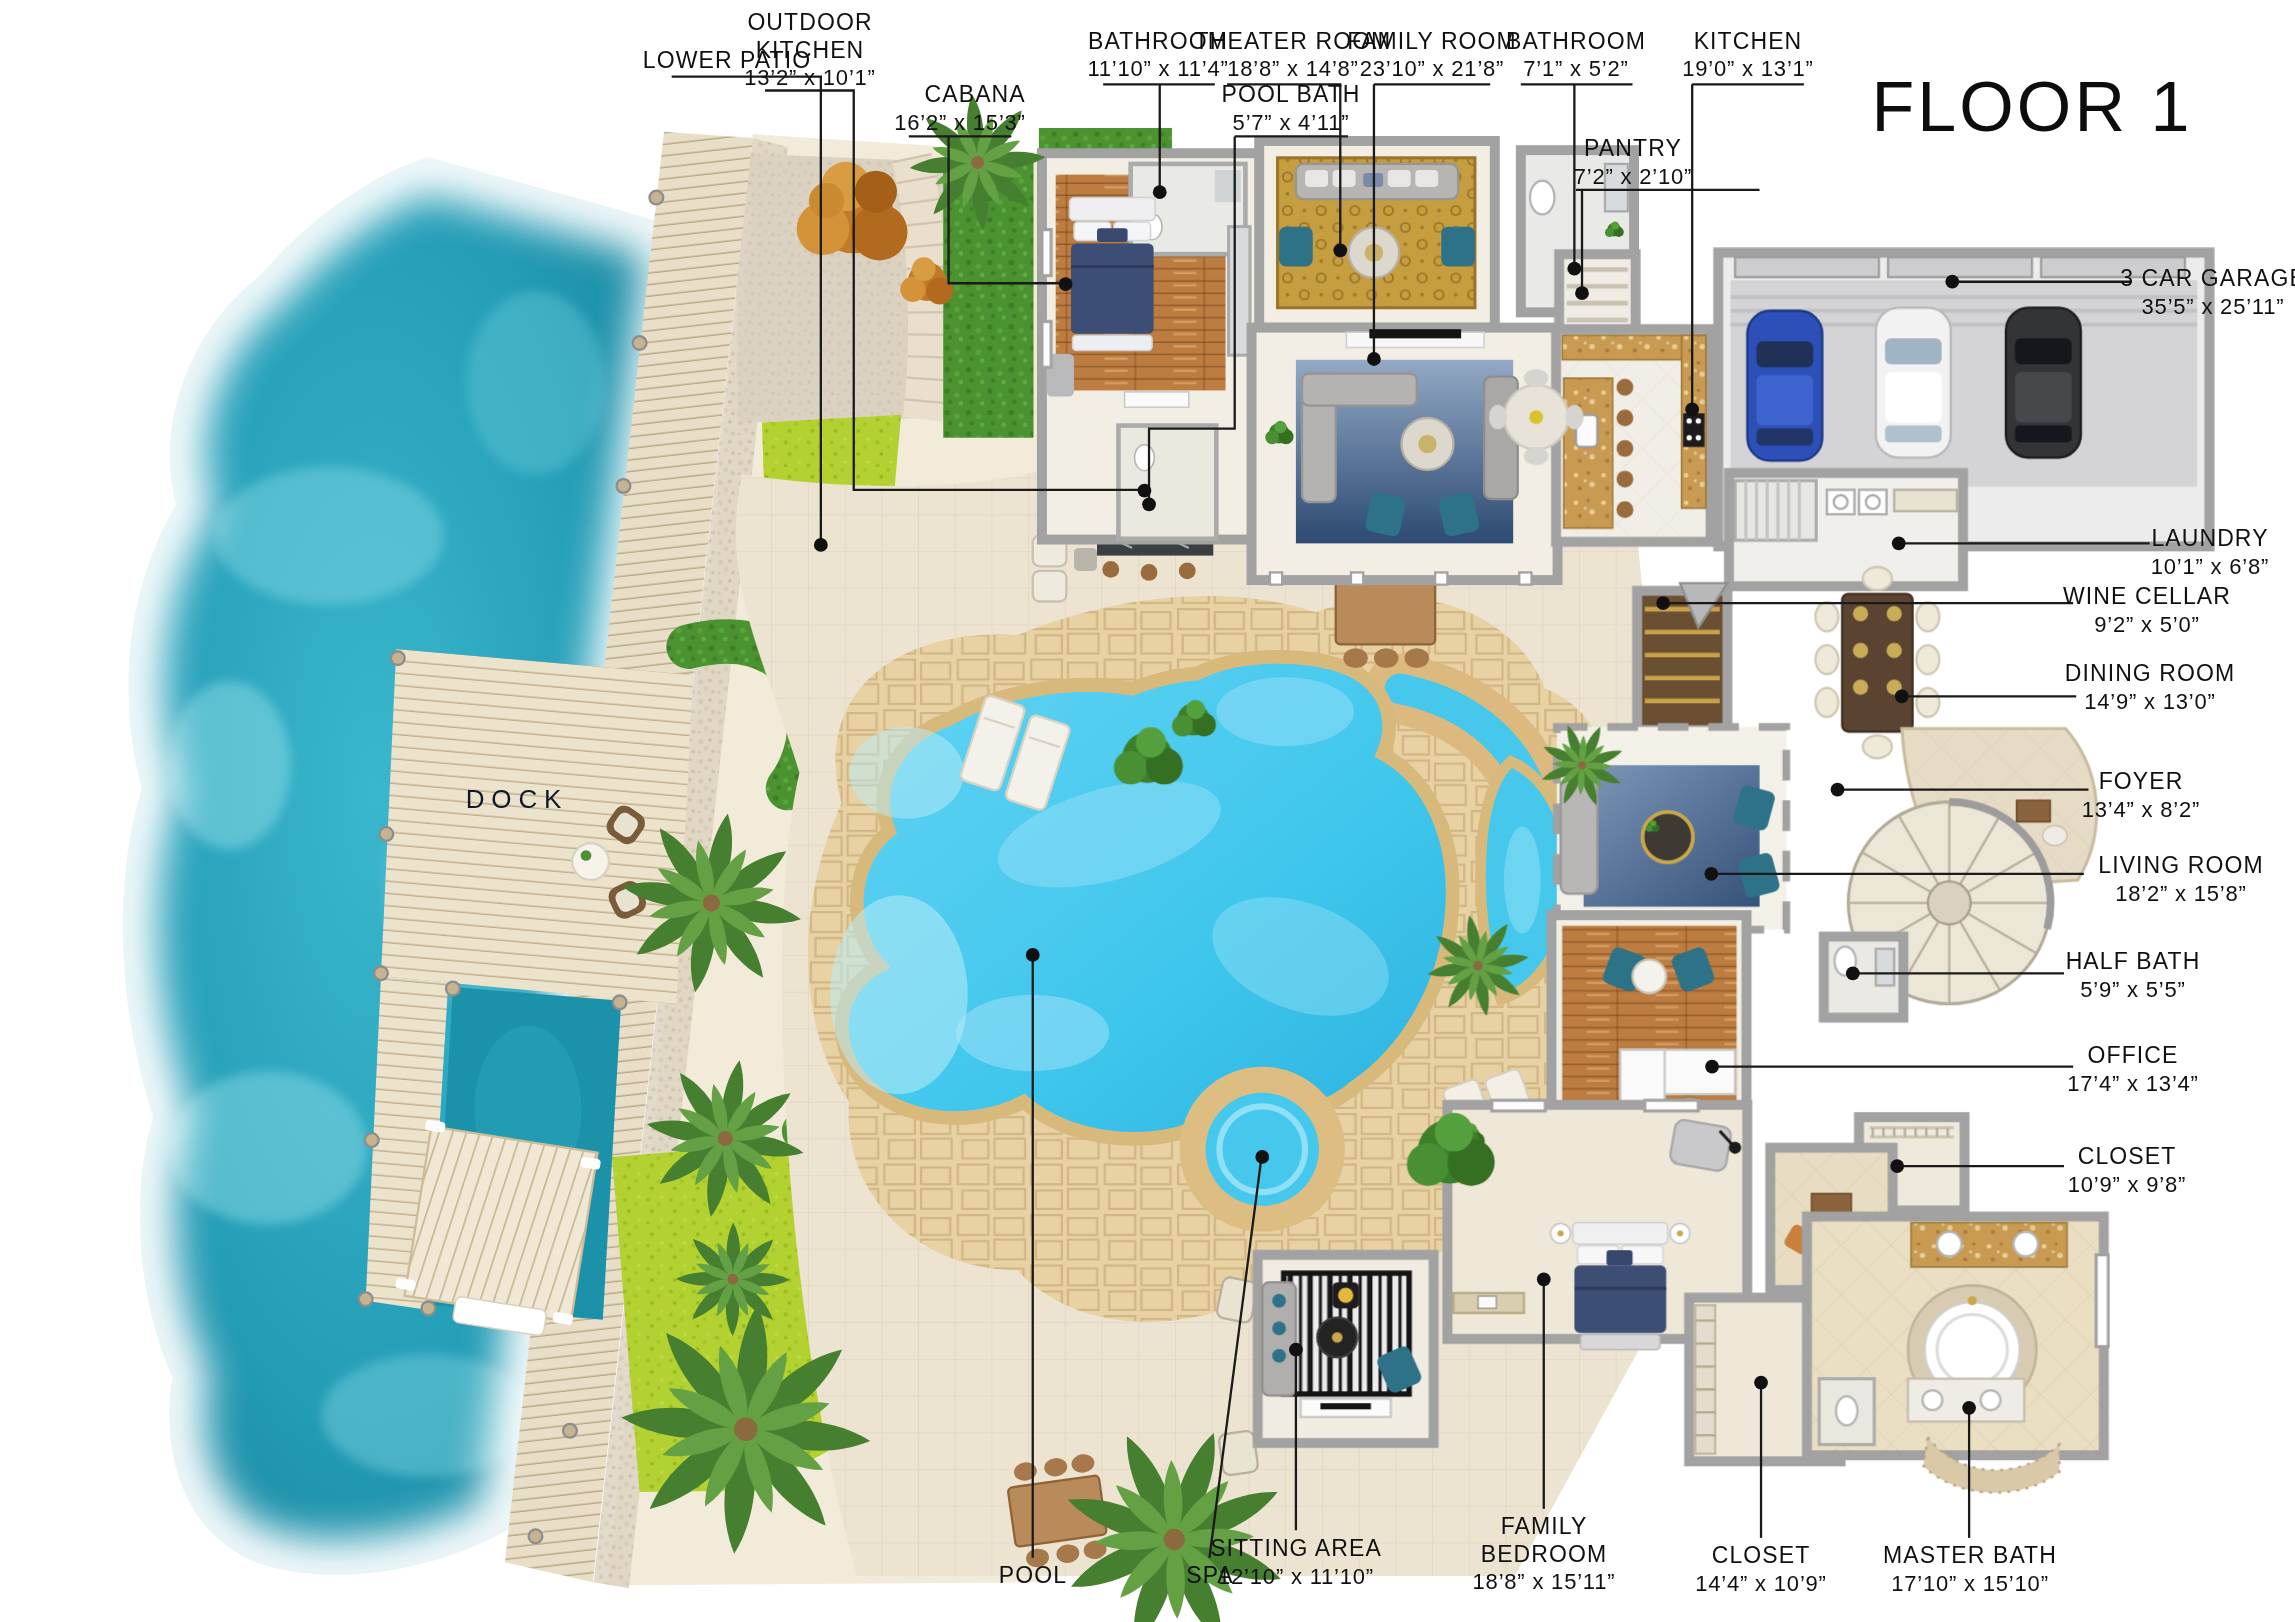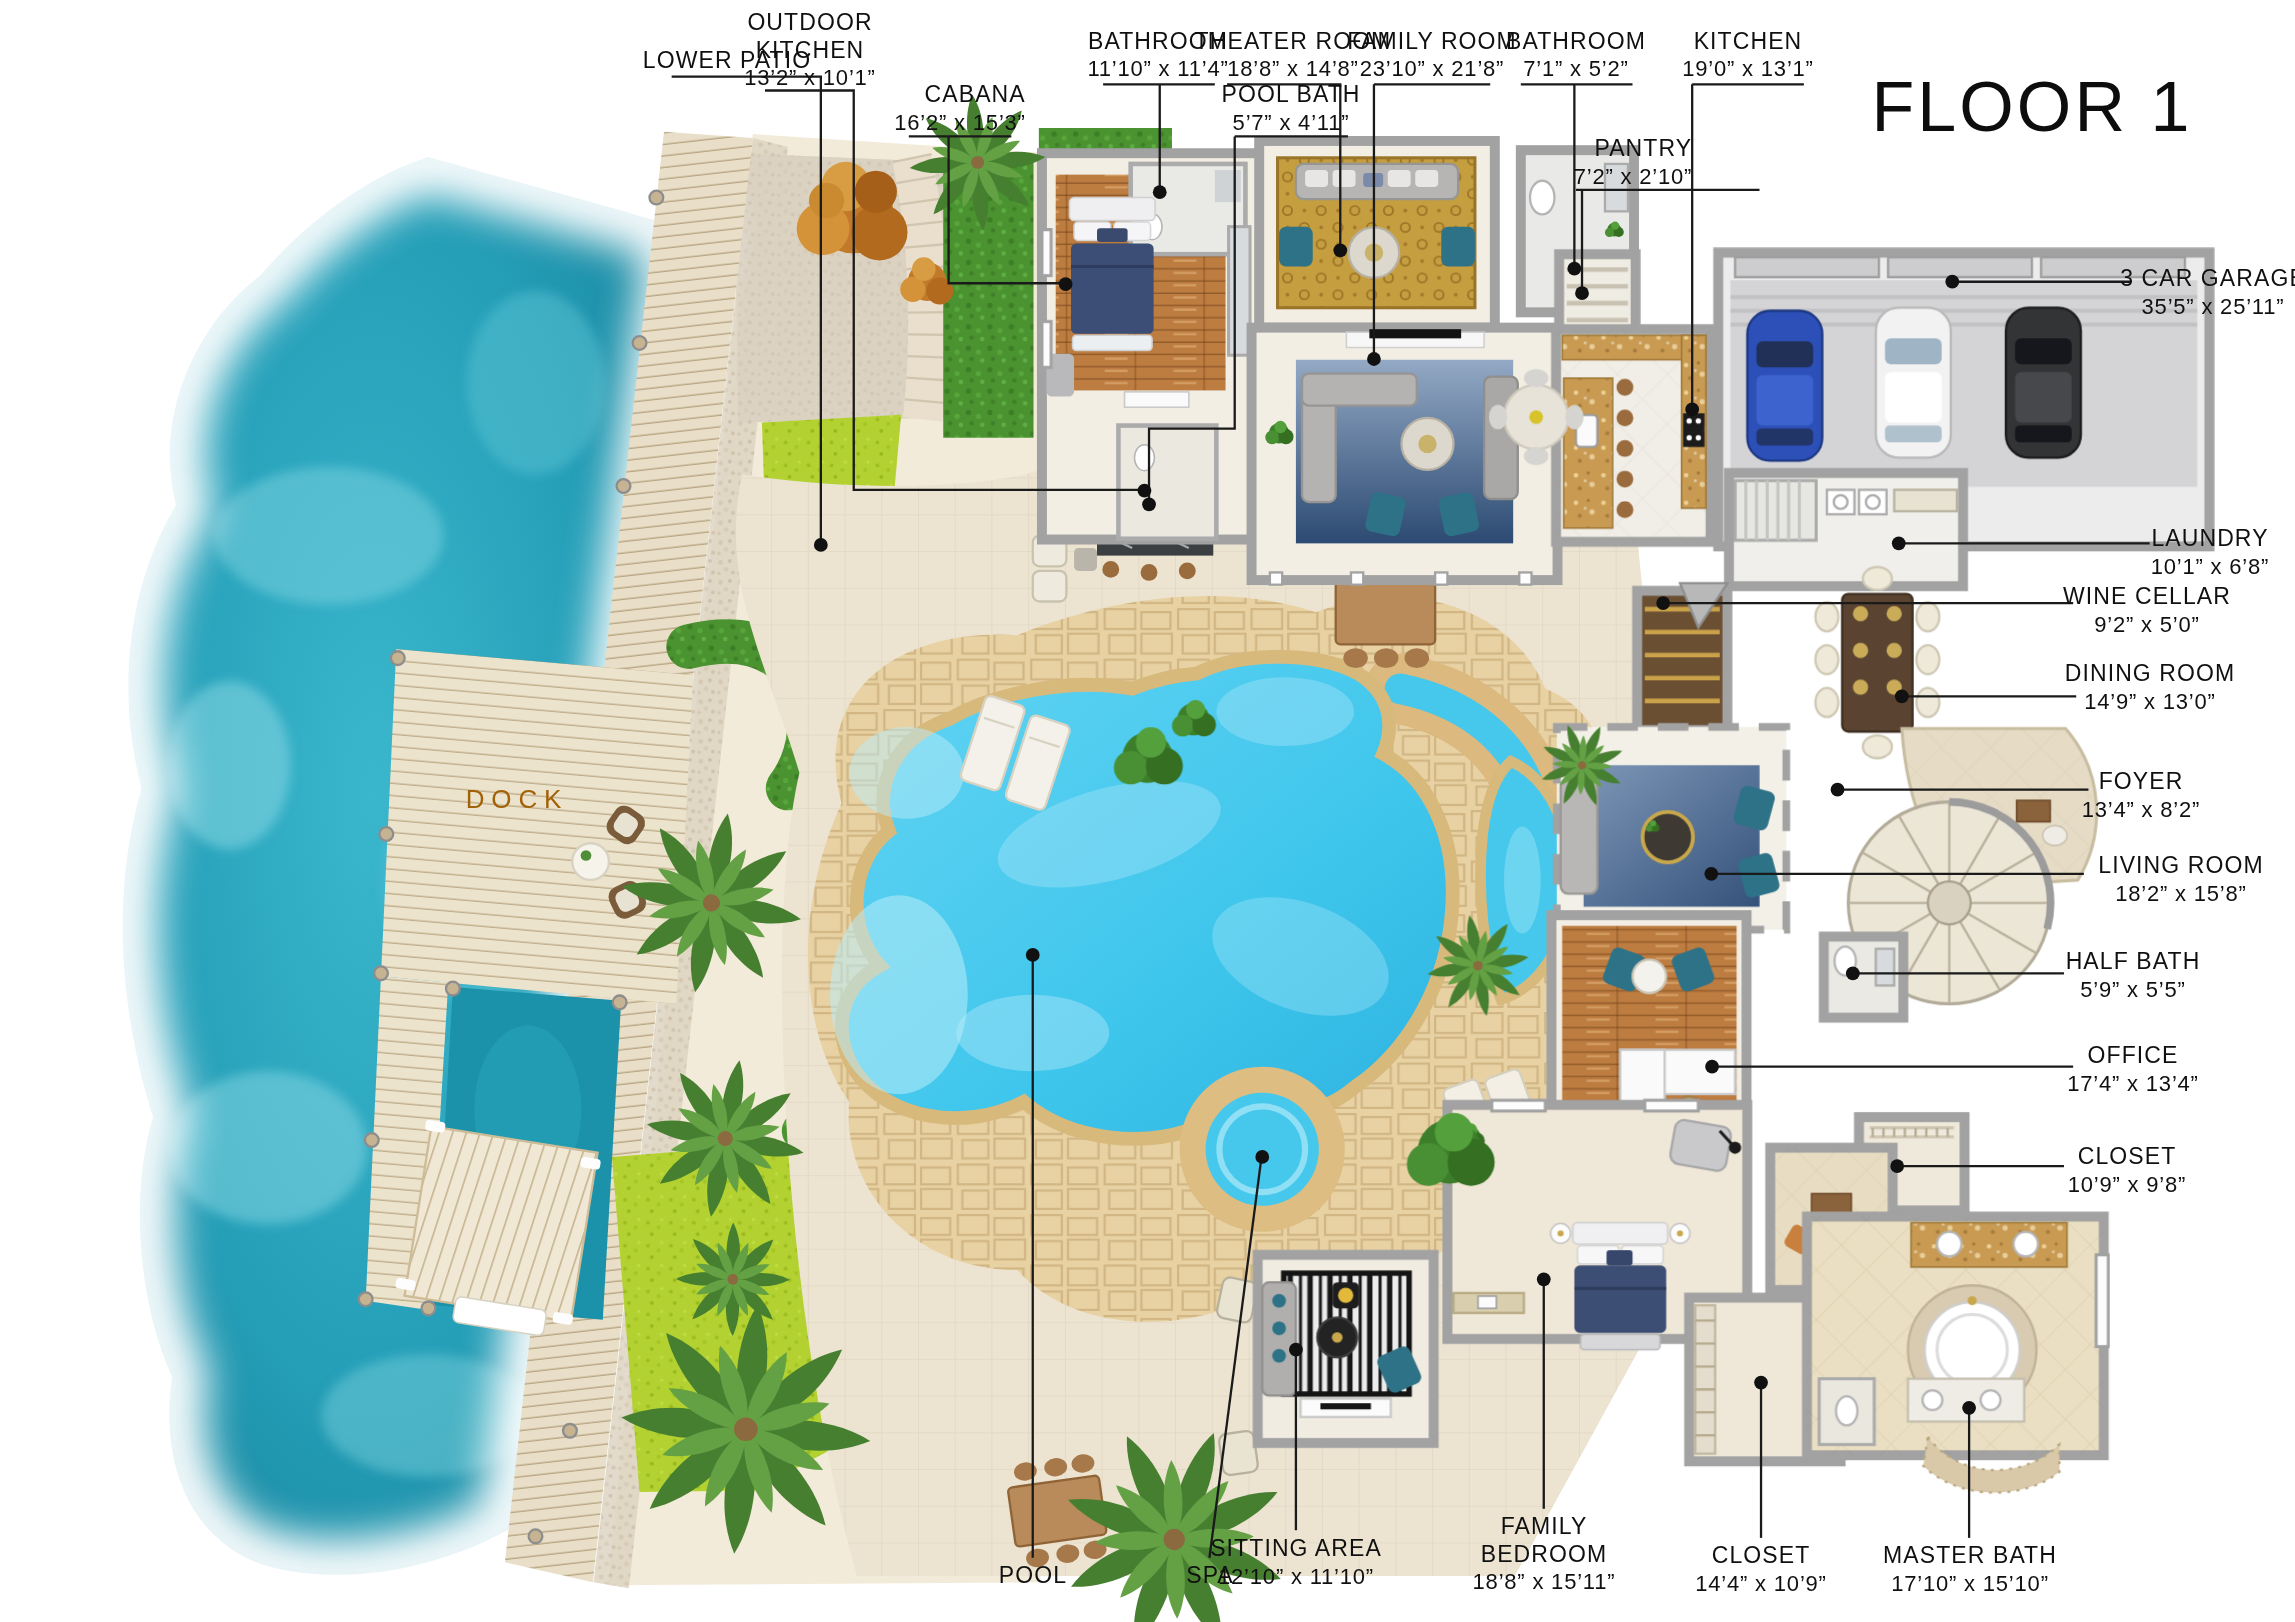--- a/index.html
+++ b/index.html
@@ -7,21 +7,21 @@
          font-family:"Liberation Sans",sans-serif;}
   .scene{position:absolute;left:0;top:0;}
   .lbl{position:absolute;transform:translateX(-50%);text-align:center;color:#101010;
        font-size:23px;line-height:27.5px;letter-spacing:1.1px;white-space:nowrap;}
   .lbl .ldim{font-size:22px;letter-spacing:0.8px;}
   .lbl.wrap{white-space:normal;}
   .w190{width:153px;}
   .title{position:absolute;transform:translateX(-50%);font-size:70px;letter-spacing:3.1px;
          color:#0d0d0d;white-space:nowrap;}
   .dock-lbl{position:absolute;transform:translateX(-50%);font-size:26px;letter-spacing:6.9px;
-            color:#a16207;white-space:nowrap;}
+            color:#0f172a;white-space:nowrap;}
   .disclaimer{position:absolute;font-size:28px;font-weight:bold;color:#8f8f8f;
               letter-spacing:0.4px;white-space:nowrap;}
 </style>
 </head>
 <body>
 
 <div class="stage">
 
 <svg class="scene" width="2295" height="1623" viewBox="0 0 3000 2121">
 <defs>
@@ -808,21 +808,21 @@
   <div class="ldim">23’10” x 21’8”</div>
 </div>
 <div class="lbl" style="left:1576px;top:27.5px;">
   <div class="lname">BATHROOM</div>
   <div class="ldim">7’1” x 5’2”</div>
 </div>
 <div class="lbl" style="left:1748px;top:27.5px;">
   <div class="lname">KITCHEN</div>
   <div class="ldim">19’0” x 13’1”</div>
 </div>
-<div class="lbl" style="left:1633px;top:135px;text-align:right;">
+<div class="lbl" style="left:1633px;top:135px;">
   <div class="lname">PANTRY</div>
   <div class="ldim">7’2” x 2’10”</div>
 </div>
 
 <div class="lbl" style="left:2213px;top:265px;">
   <div class="lname">3 CAR GARAGE</div>
   <div class="ldim">35’5” x 25’11”</div>
 </div>
 <div class="lbl" style="left:2210px;top:525px;">
   <div class="lname">LAUNDRY</div>

